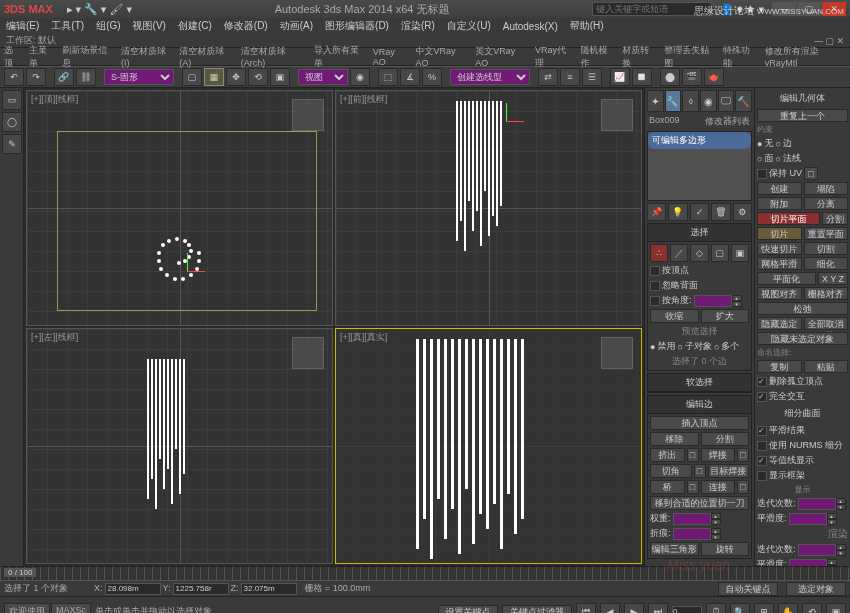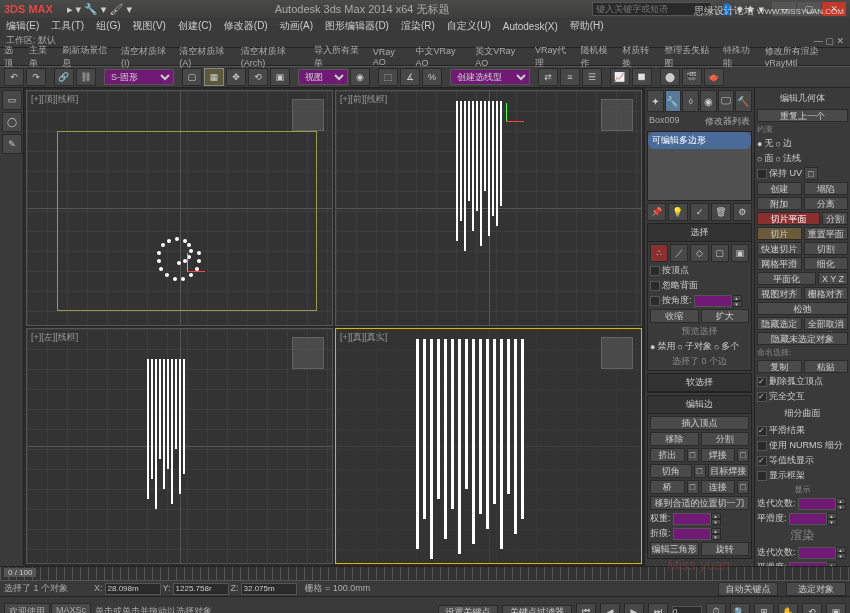--- a/index.html
+++ b/index.html
@@ -515,21 +515,21 @@
       <div class="row">
           <span>平滑度:</span>
           <div class="spinner">
             <input value="1.0" style="">
             <div class="arrows">
               <div>▴</div>
               <div>▾</div>
             </div>
           </div>
         </div>
-      <div style="color:#888;font-size:12px;text-align:center">渲染</div>
+      <div style="color:#888;font-size:10px;text-align:right">渲染</div>
       <div class="row">
           <span>迭代次数:</span>
           <div class="spinner">
             <input value="0" style="">
             <div class="arrows">
               <div>▴</div>
               <div>▾</div>
             </div>
           </div>
         </div>

